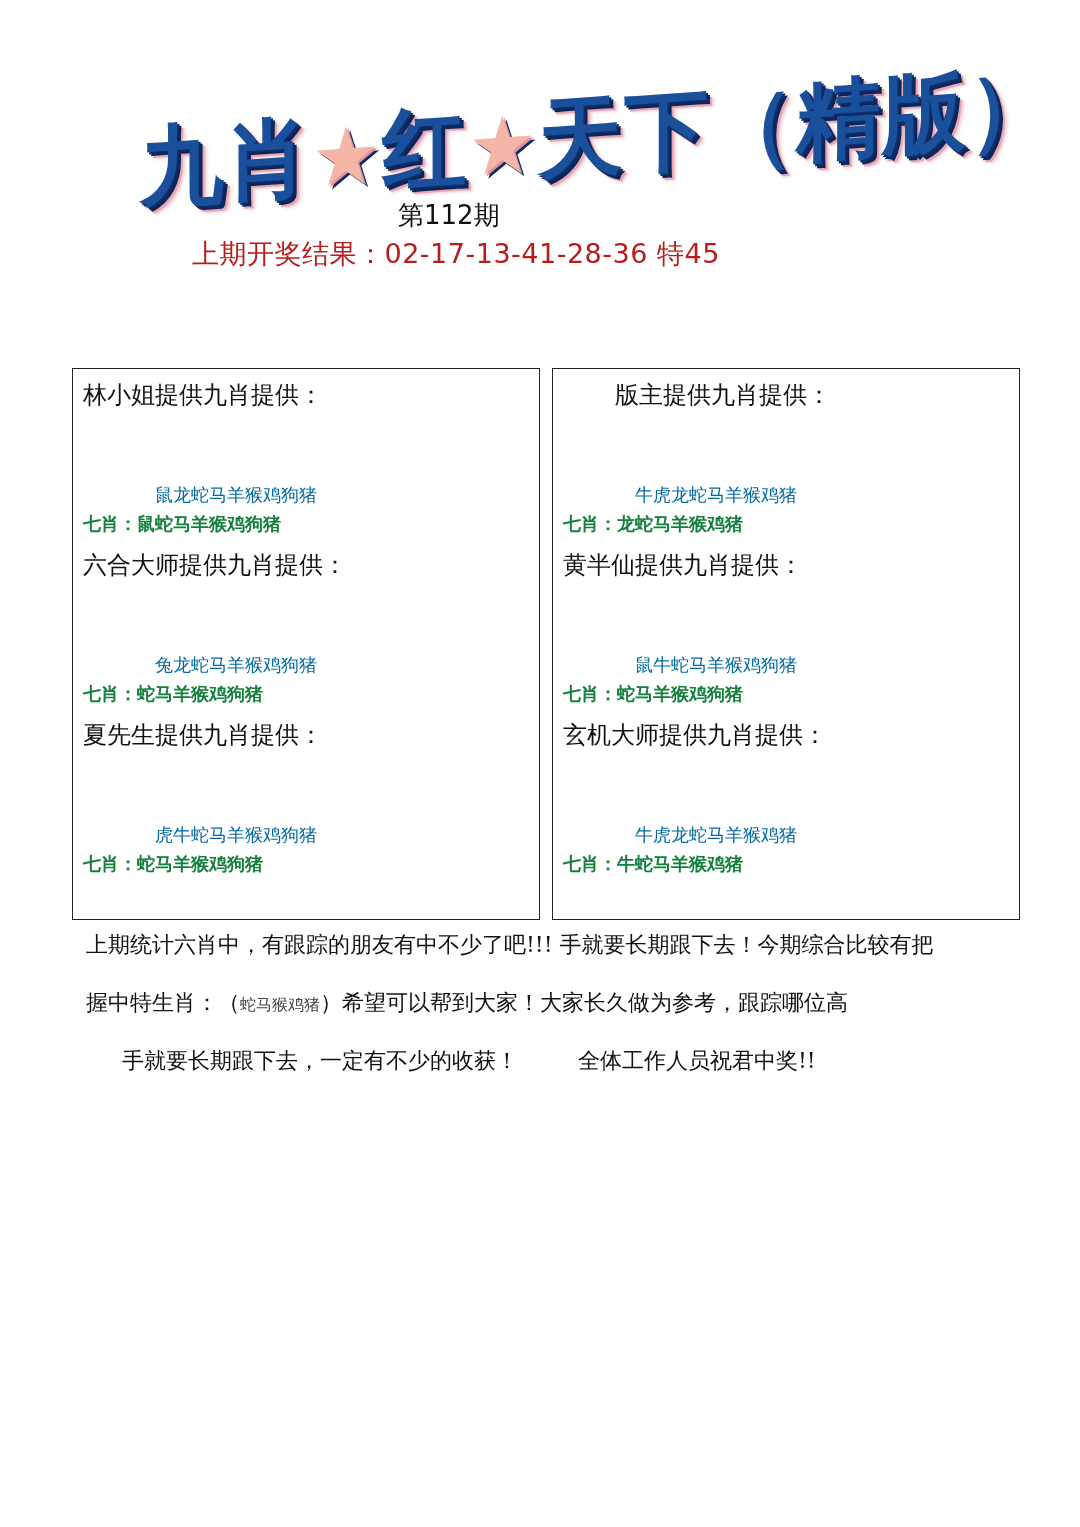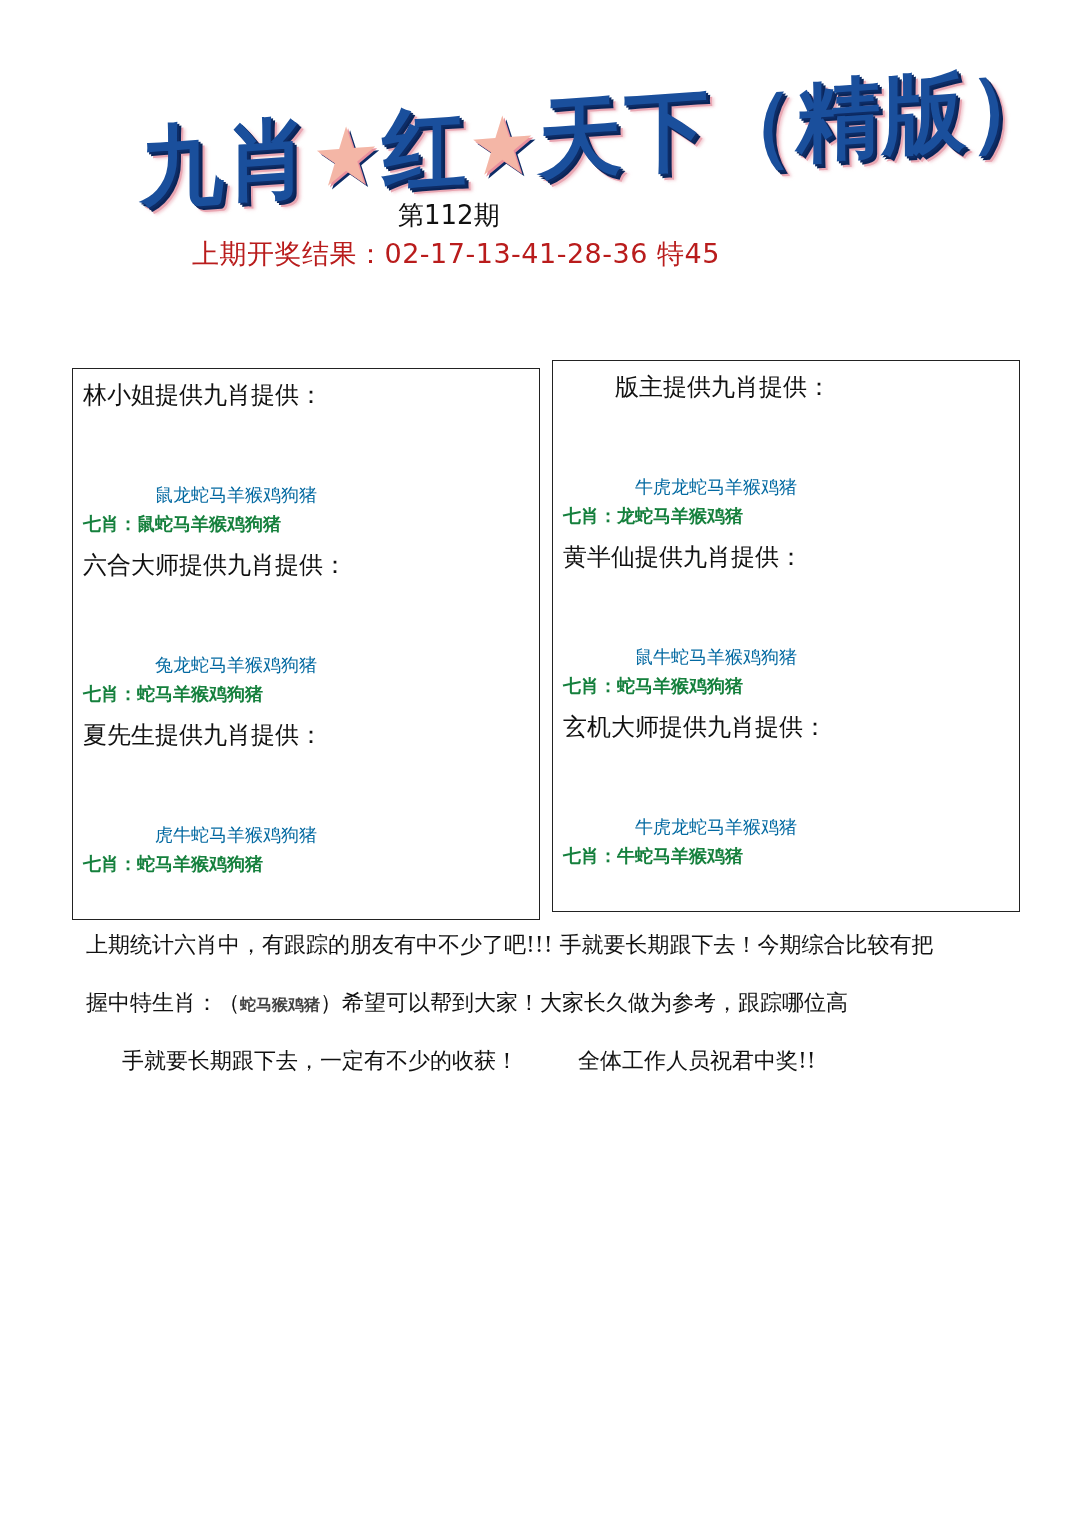--- a/index.html
+++ b/index.html
@@ -23,39 +23,39 @@
             font-size: 27px; color: #b91c1c; white-space: nowrap; letter-spacing: 0.5px; }
 
   .disclaimer { position: absolute; left: 84px; top: 314px; width: 900px; font-size: 17px; font-weight: bold;
                 line-height: 28px; color: #111; }
   .disclaimer .l1 { display: block; white-space: nowrap; }
   .disclaimer .l2 { display: block; padding-left: 62px; white-space: nowrap; }
   .disclaimer .gap { display: inline-block; width: 38px; }
 
   .box { position: absolute; border: 1.5px solid #222; box-sizing: border-box; background: #fff; }
   .box.left  { left: 72px;  top: 368px; width: 468px; height: 552px; }
-  .box.right { left: 552px; top: 360px; width: 468px; height: 552px; }
+  .box.right { left: 552px; top: 368px; width: 468px; height: 552px; }
 
   .panel { position: absolute; left: 0; width: 100%; }
   .panel .heading { position: absolute; left: 10px; top: 10px; font-size: 24px; white-space: nowrap; color: #111; }
   .panel .nine { position: absolute; left: 82px; top: 114px; font-size: 18px; color: #0369a1; white-space: nowrap;
                  font-family: "DejaVu Sans", "Liberation Sans", sans-serif; }
   .panel .seven { position: absolute; left: 10px; top: 143px; font-size: 18px; font-weight: bold; white-space: nowrap;
                   font-family: "DejaVu Sans", "Liberation Sans", sans-serif; color: #15803d; }
   .panel.p0 { top: 0; }
   .panel.p1 { top: 170px; }
   .panel.p2 { top: 340px; }
   .box.right .panel.p0 .heading { left: 62px; }
 
   .footer { position: absolute; left: 86px; top: 930px; width: 900px; font-size: 22px; color: #111; }
   .footer .fl { position: absolute; white-space: nowrap; }
   .footer .fl1 { left: 0; top: 0; }
   .footer .fl2 { left: 0; top: 58px; }
   .footer .fl3 { left: 36px; top: 116px; }
-  .footer .small { font-size: 16px; color: #444; font-weight: bold; }
+  .footer .small { font-size: 16px; color: #444; font-weight: normal; }
   .footer .sp { display: inline-block; width: 60px; }
 </style>
 </head>
 <body>
 
 <div class="banner">
   <div class="banner-text"><span>九肖</span><span class="star">★</span><span>红</span><span class="star">★</span><span>天下（精版）</span></div>
 </div>
 
 <div class="issue">第112期</div>

